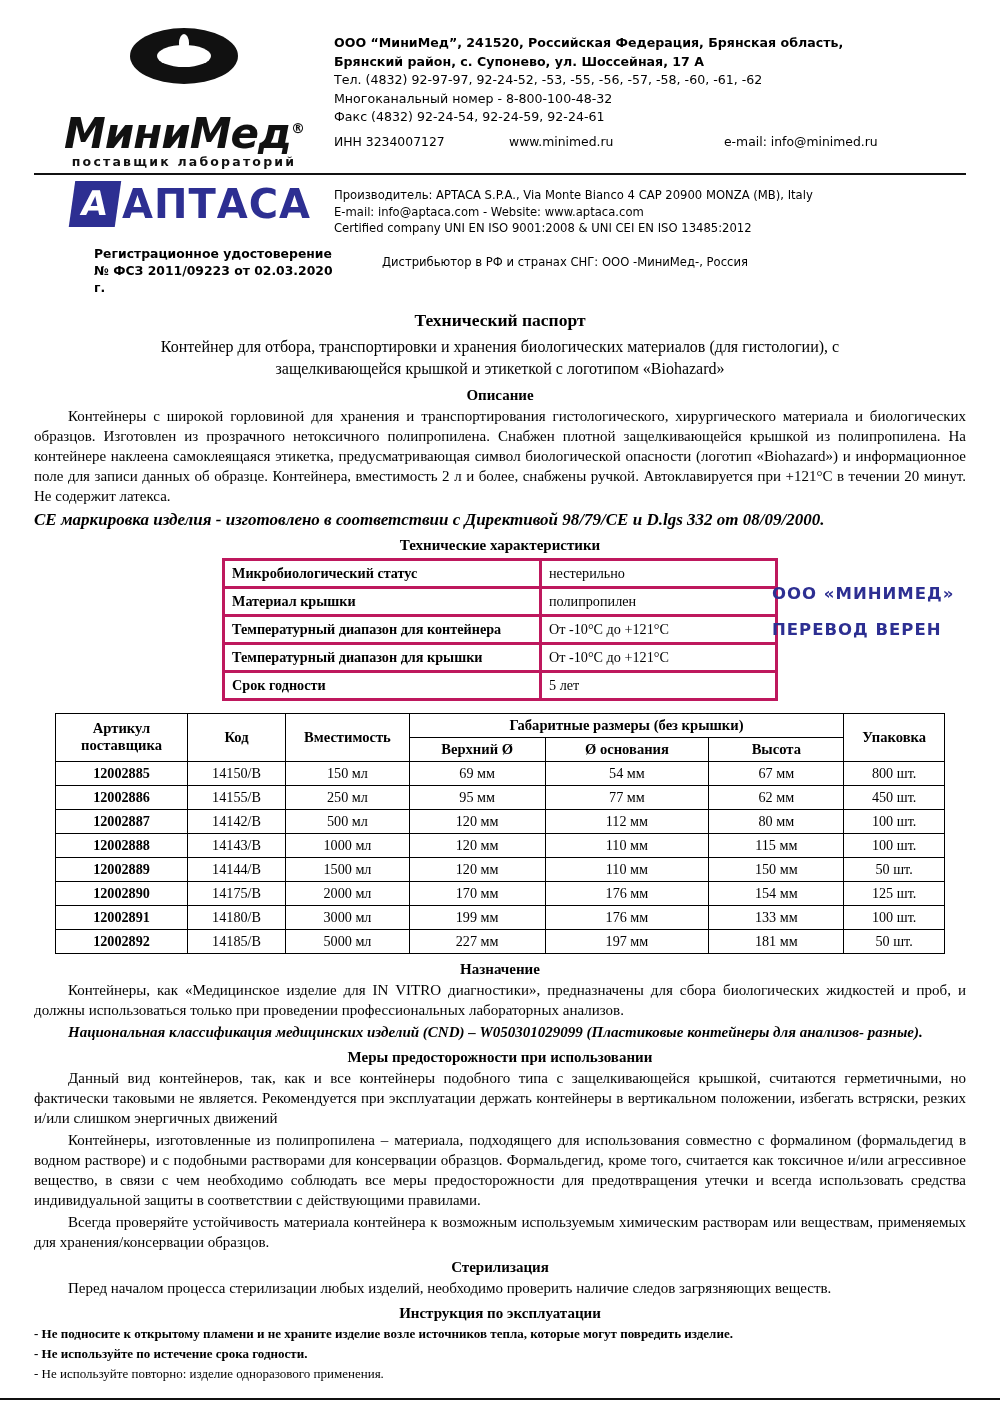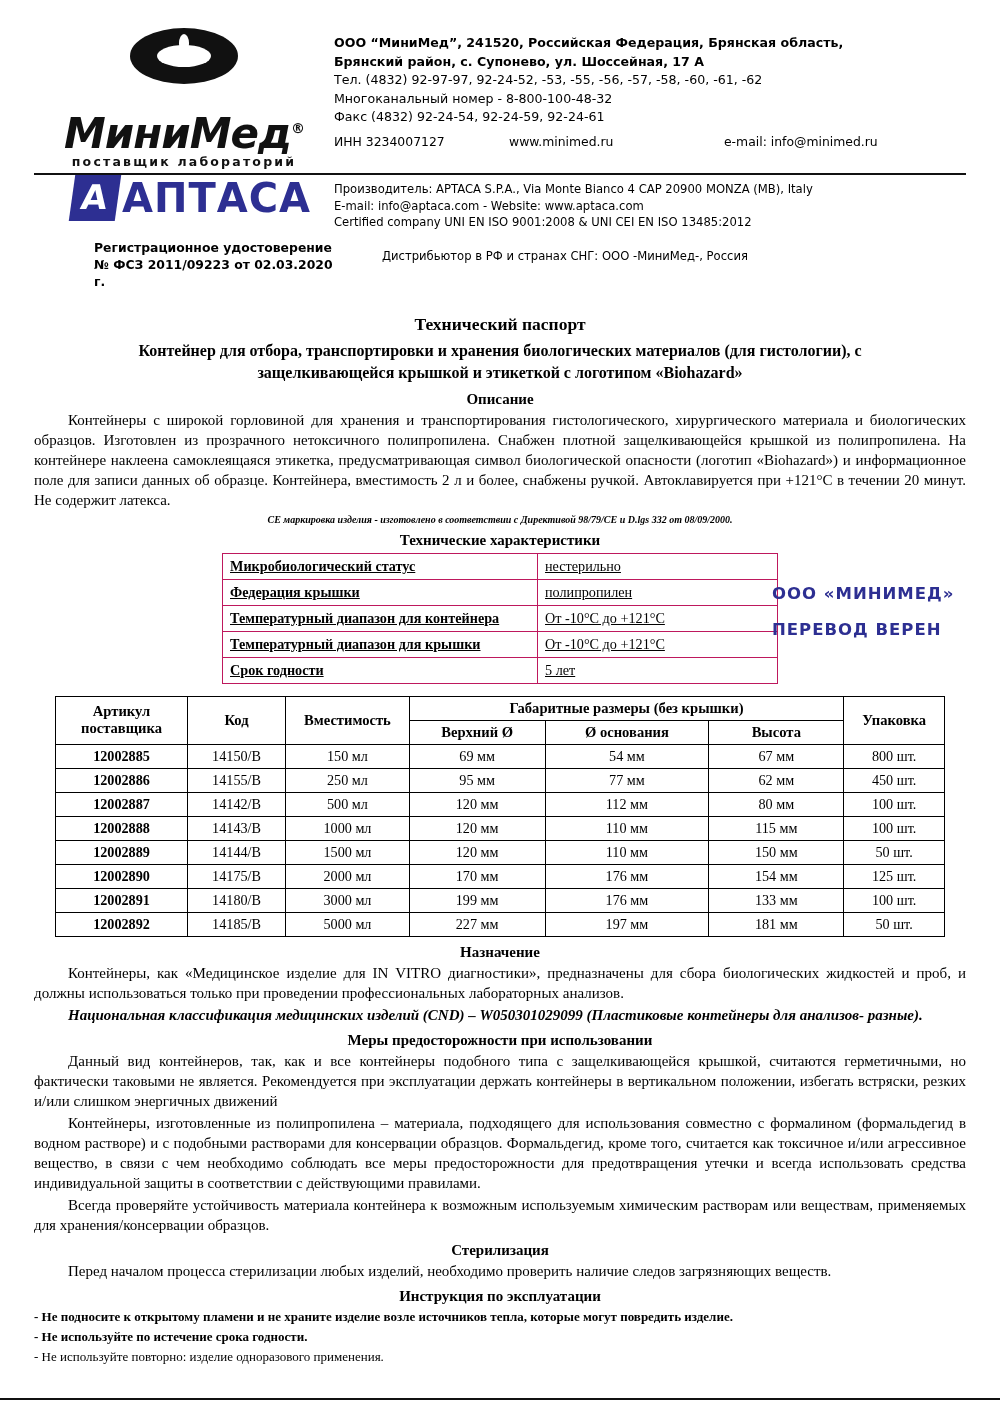--- a/index.html
+++ b/index.html
@@ -110,20 +110,21 @@
 
   .hr-thick {
     border: none;
     border-top: 2.5px solid #111;
     margin: 4px 0 0 0;
   }
 
   .aptaca-row {
     display: flex;
     align-items: flex-start;
+    margin-top: 6px;
   }
   .aptaca-logo-block {
     width: 300px;
     flex: 0 0 300px;
     padding-left: 38px;
     box-sizing: border-box;
   }
   .aptaca-logo {
     display: flex;
     align-items: center;
@@ -181,48 +182,47 @@
     font-family: "DejaVu Sans", sans-serif;
     font-size: 11.6px;
     padding-top: 10px;
   }
 
   
   .doc-title {
     text-align: center;
     font-weight: bold;
     font-size: 17.5px;
-    margin-top: 24px;
+    margin-top: 14px;
   }
   .doc-subtitle {
     text-align: center;
-    font-weight: bold;
+    font-weight: normal;
     font-size: 16px;
     line-height: 22px;
     margin-top: 5px;
     padding: 0 10px;
   }
   .section-head {
     text-align: center;
     font-weight: bold;
     font-size: 15px;
     margin-top: 7px;
   }
   p.body {
     font-size: 15px;
     line-height: 20px;
     text-align: justify;
     margin: 2px 0 0 0;
     text-indent: 34px;
   }
   .ce-line {
-    text-align: center;
     font-weight: bold;
     font-style: italic;
-    font-size: 10px;
+    font-size: 17px;
     margin-top: 4px;
   }
   .cnd-line {
     font-weight: bold;
     font-style: italic;
     font-size: 15px;
     line-height: 20px;
     text-indent: 34px;
     text-align: justify;
     margin-top: 2px;
@@ -231,24 +231,23 @@
   
   table {
     border-collapse: collapse;
   }
   .char-table {
     width: 556px;
     margin: 4px auto 0 auto;
     font-size: 14.2px;
   }
   .char-table td {
-    border: 1px solid #be185d;
+    border: 3px solid #be185d;
     padding: 3px 7px;
     height: 19px;
-    text-decoration: underline;
   }
   .char-table td.k {
     width: 300px;
     font-weight: bold;
   }
 
   .stamp {
     position: absolute;
     left: 772px;
     top: 576px;
@@ -362,21 +361,21 @@
 
   <div class="section-head">Технические характеристики</div>
 
   <table class="char-table">
     <tbody>
       <tr>
         <td class="k">Микробиологический статус</td>
         <td>нестерильно</td>
       </tr>
       <tr>
-        <td class="k">Федерация крышки</td>
+        <td class="k">Материал крышки</td>
         <td>полипропилен</td>
       </tr>
       <tr>
         <td class="k">Температурный диапазон для контейнера</td>
         <td>От -10°С до +121°С</td>
       </tr>
       <tr>
         <td class="k">Температурный диапазон для крышки</td>
         <td>От -10°С до +121°С</td>
       </tr>

